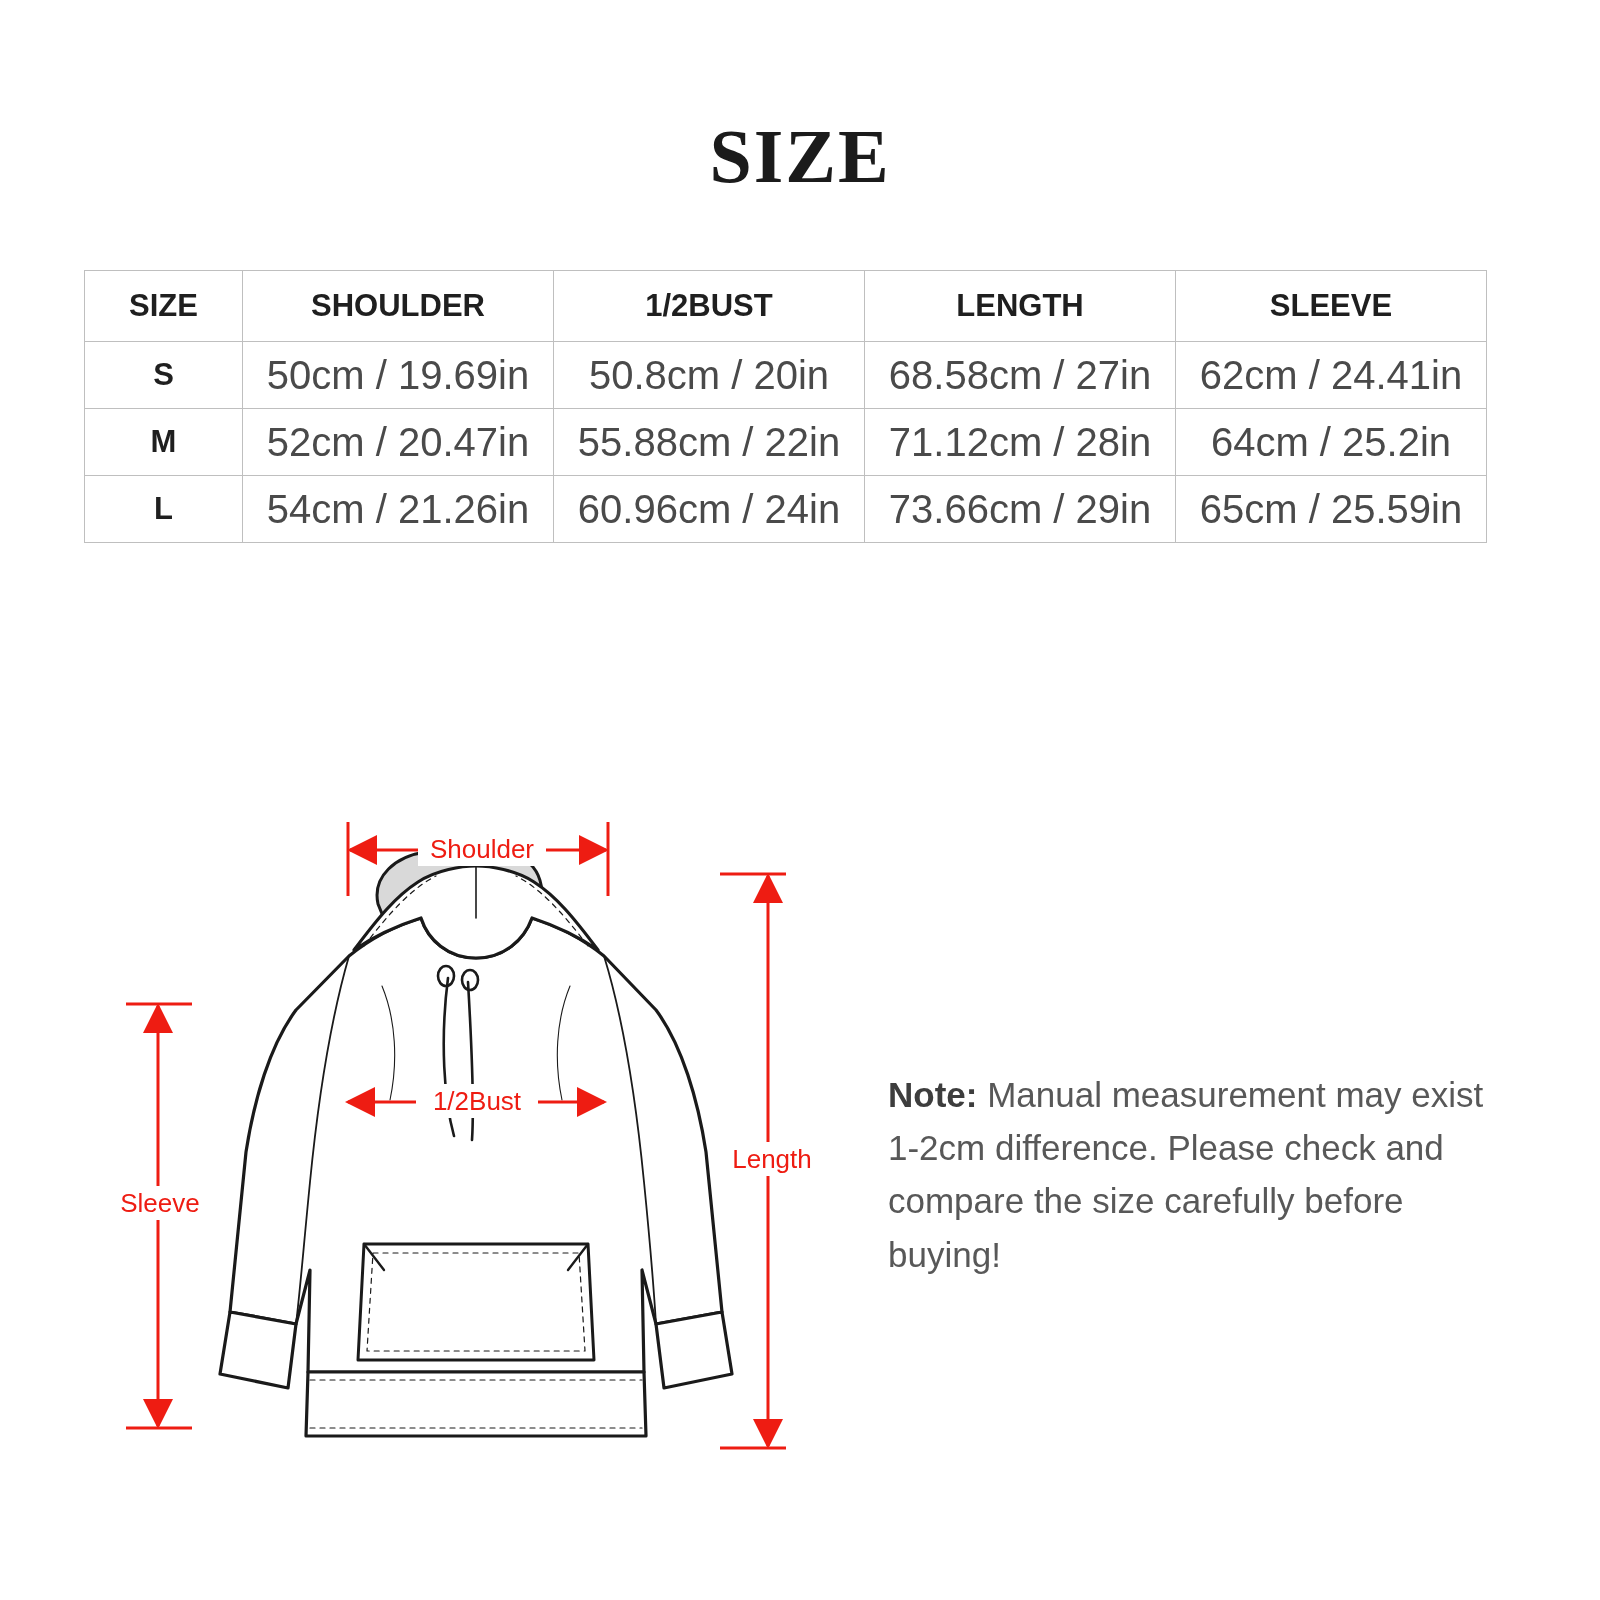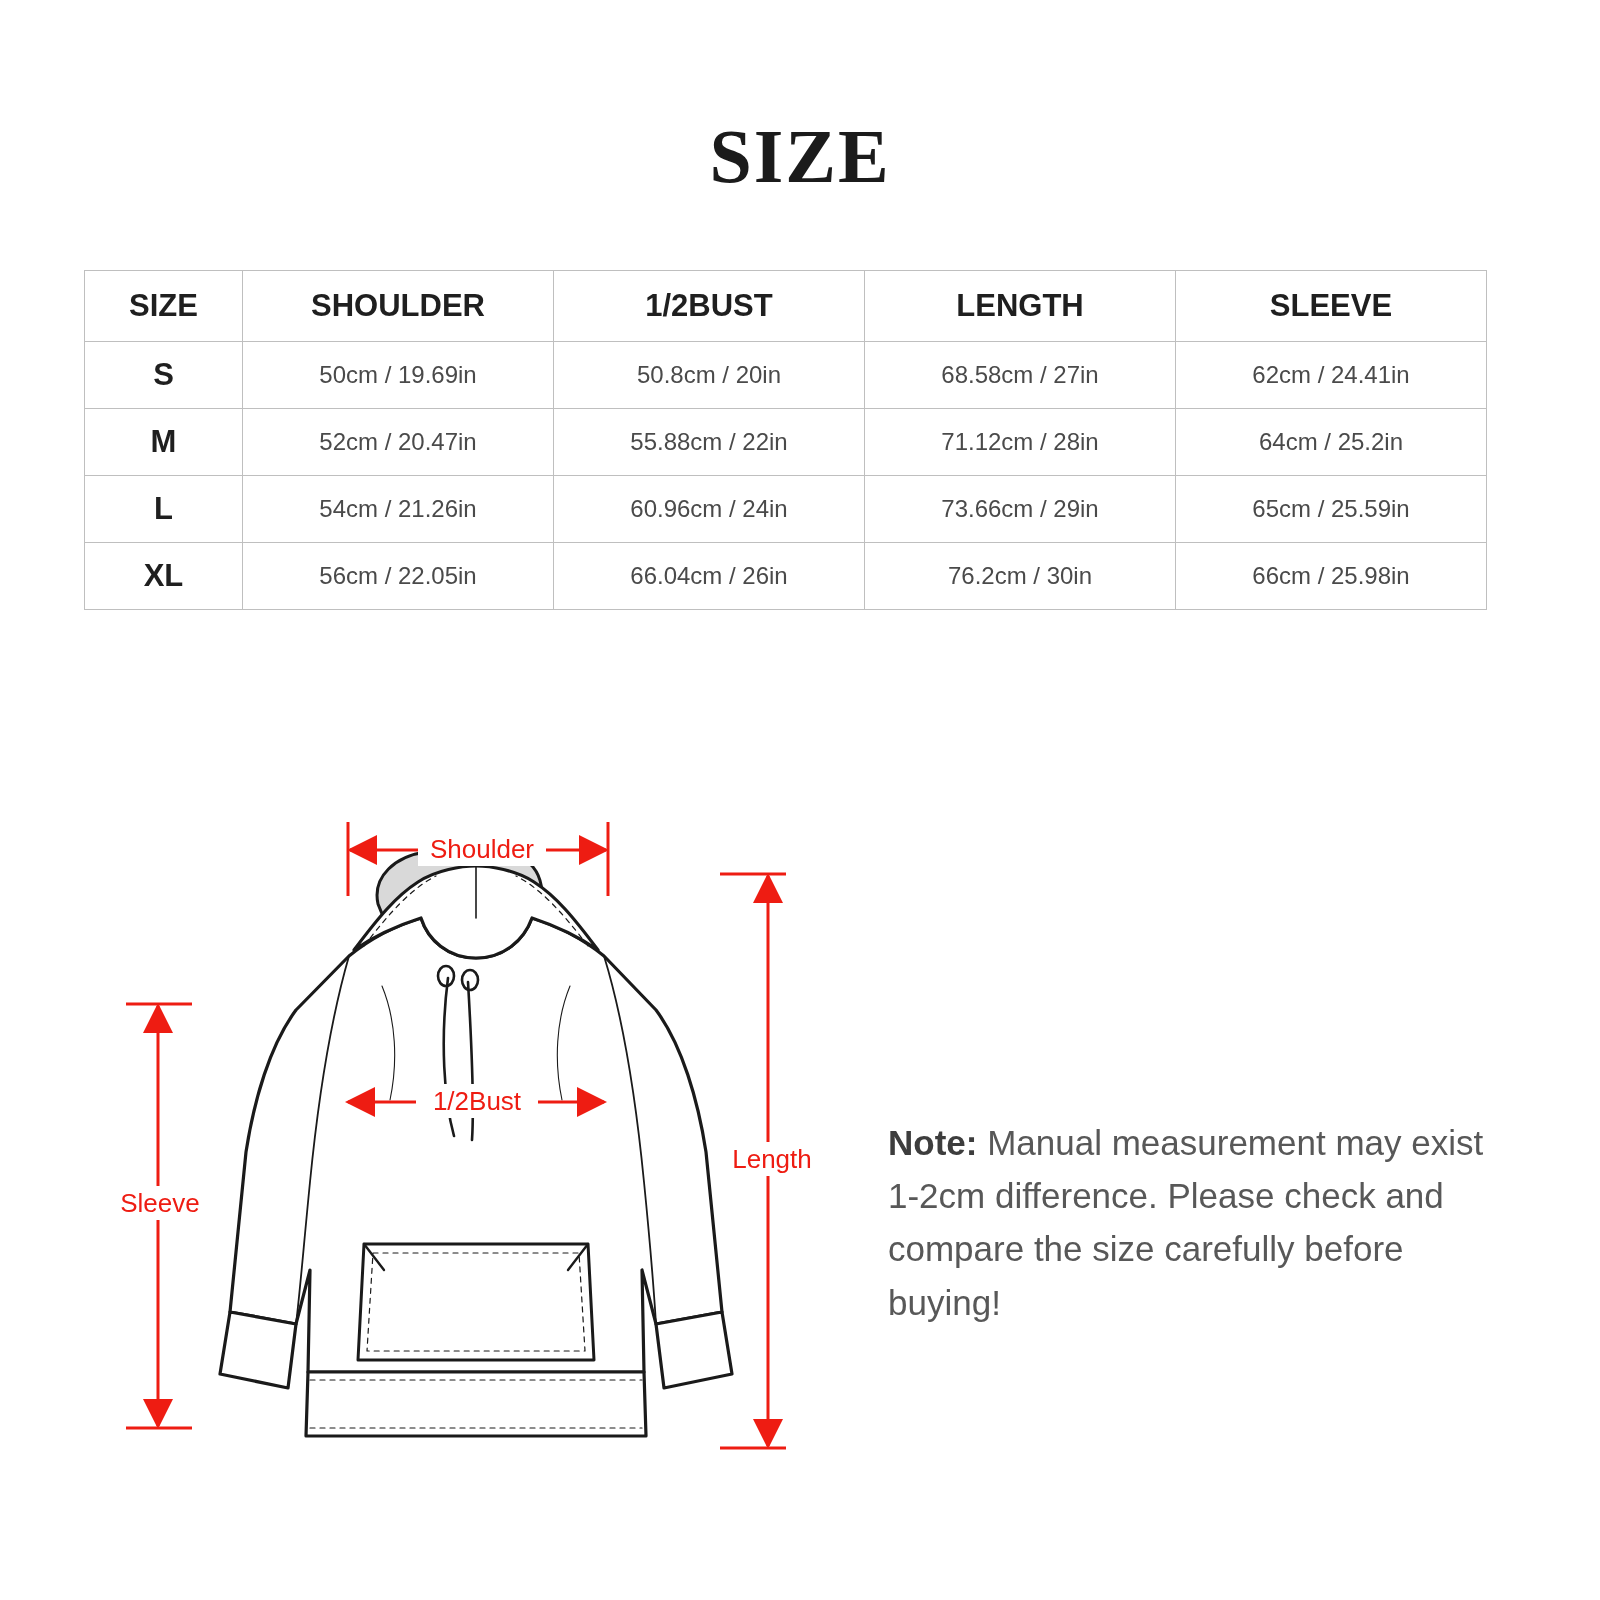--- a/index.html
+++ b/index.html
@@ -41,21 +41,21 @@
     border-collapse: collapse;
     width: 100%;
     table-layout: fixed;
   }
   table.size-table th,
   table.size-table td {
     border: 1px solid #bfbfbf;
     height: 64px;
     text-align: center;
     vertical-align: middle;
-    font-size: 24px;
+    font-size: 40px;
     color: #4a4a4a;
     font-weight: normal;
   }
   table.size-table th {
     font-size: 31px;
     font-weight: bold;
     color: #1f1f1f;
     height: 68px;
   }
   table.size-table td.size-cell {
@@ -81,21 +81,20 @@
 
   
   .note-block {
     position: absolute;
     left: 888px;
     top: 1068px;
     width: 620px;
     font-size: 35px;
     line-height: 1.52;
     color: #585858;
-    margin-top: 48px;
   }
   .note-block .note-label {
     font-weight: bold;
     color: #3d3d3d;
   }
 </style>
 </head>
 <body>
 
 <div class="page-title">SIZE</div>
@@ -132,27 +131,20 @@
         <td>55.88cm / 22in</td>
         <td>71.12cm / 28in</td>
         <td>64cm / 25.2in</td>
       </tr>
       <tr>
         <td class="size-cell">L</td>
         <td>54cm / 21.26in</td>
         <td>60.96cm / 24in</td>
         <td>73.66cm / 29in</td>
         <td>65cm / 25.59in</td>
-      </tr>
-      <tr>
-        <td class="size-cell">XL</td>
-        <td>56cm / 22.05in</td>
-        <td>66.04cm / 26in</td>
-        <td>76.2cm / 30in</td>
-        <td>66cm / 25.98in</td>
       </tr>
     </tbody>
   </table>
 </div>
 
 <div class="illustration">
   <svg width="760" height="700" viewBox="0 0 760 700" xmlns="http://www.w3.org/2000/svg">
     <defs>
       <marker id="arrR" markerWidth="12" markerHeight="12" refX="9" refY="5" orient="auto">
         <path d="M0,0 L10,5 L0,10 z" fill="#ee1c12"></path>

